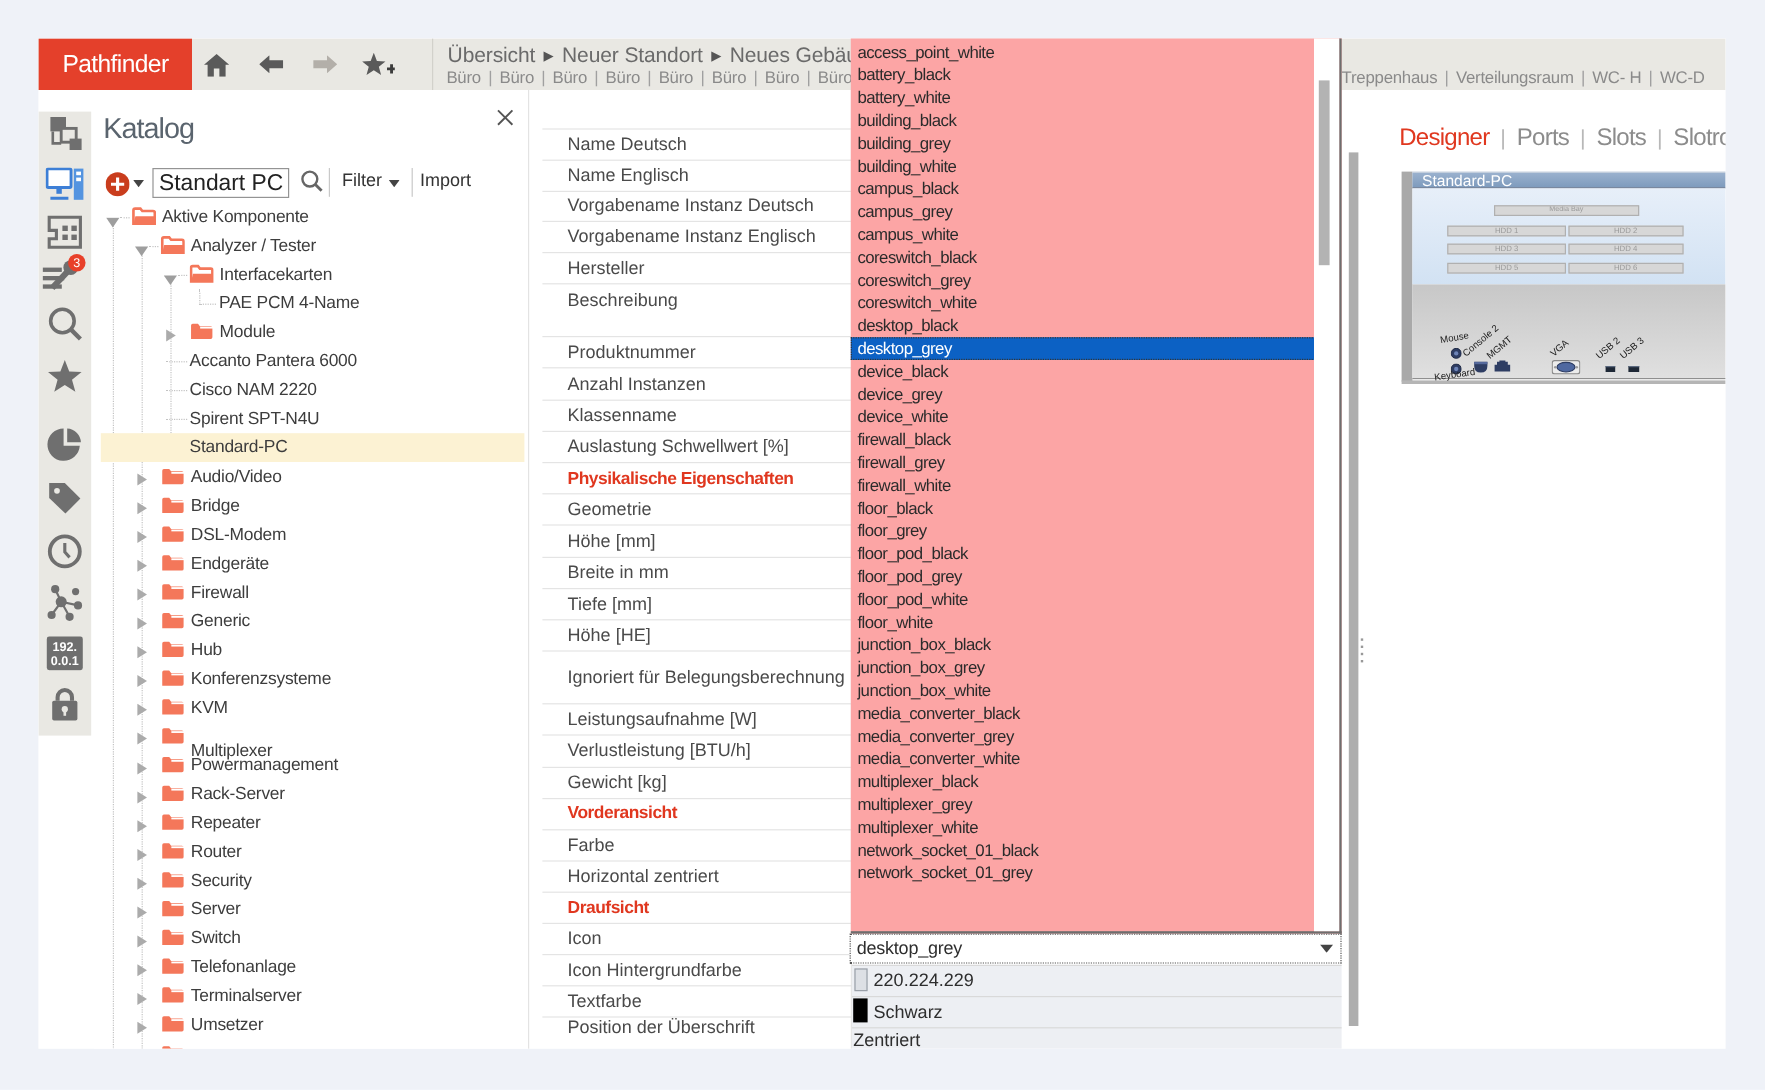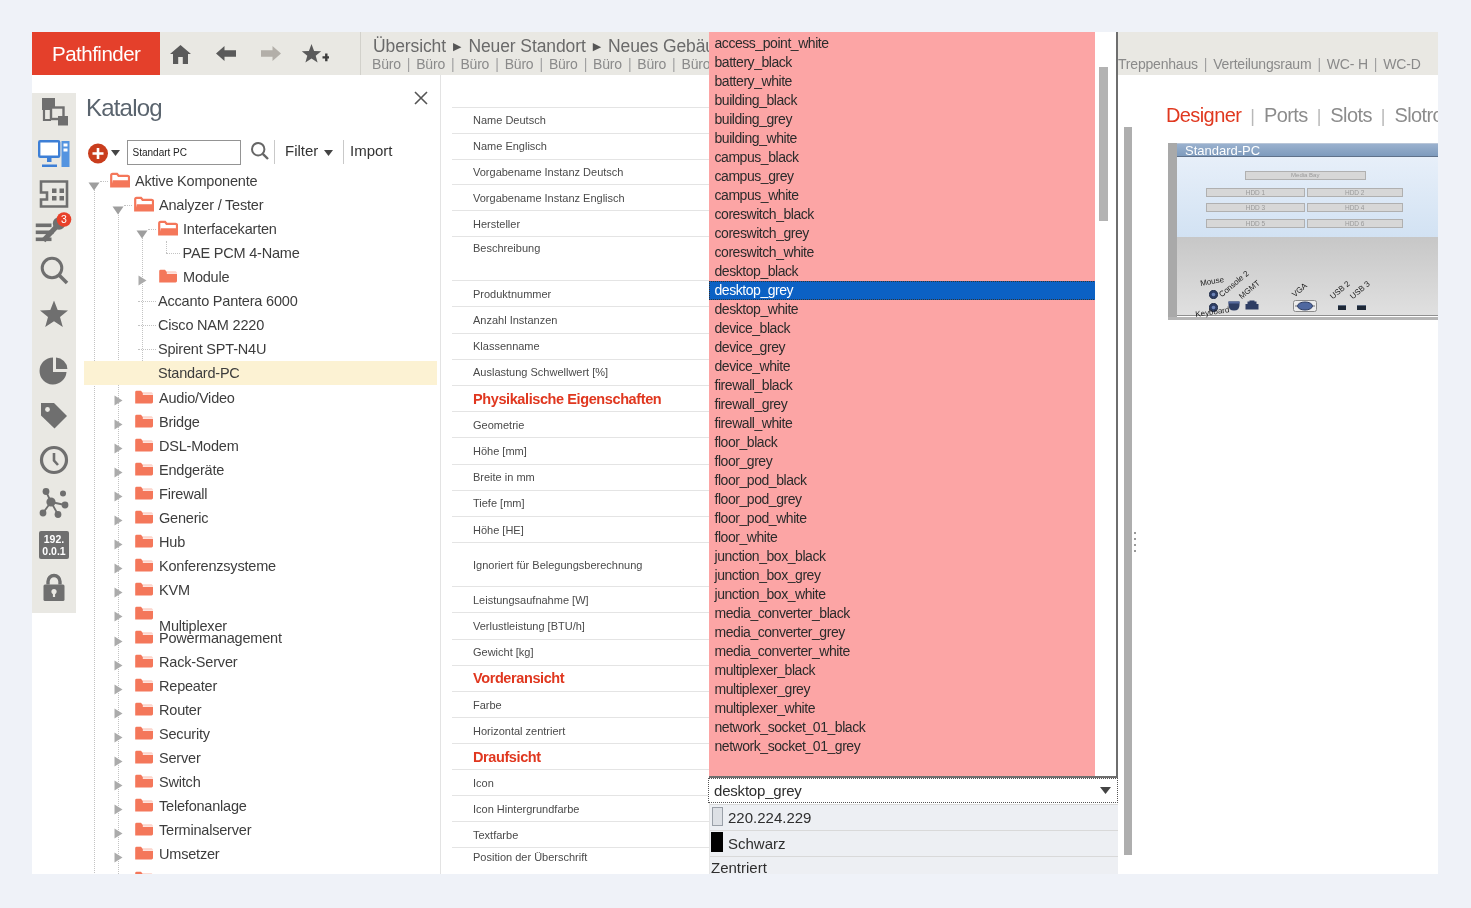--- a/index.html
+++ b/index.html
@@ -28,21 +28,21 @@
 #kat-title { position:absolute; left:8px; top:19px; font-size:24px; font-weight:400; color:#5a646e; letter-spacing:-0.8px; }
 .trow { position:absolute; left:0; height:24px; font-size:14.5px; letter-spacing:-0.2px; color:#3d3d3d; white-space:nowrap; }
 .hl { position:absolute; left:52px; width:353px; height:24px; background:#fcf2d3; }
 .dotv { position:absolute; width:1px; border-left:1px dotted #c3c3c3; }
 .doth { position:absolute; height:1px; border-top:1px dotted #c3c3c3; }
 
 
 #gridline-l { position:absolute; left:408px; top:43px; width:1px; height:799px; background:#e3e3e3; }
 #gridline-v { position:absolute; left:677px; top:43px; width:1px; height:799px; background:#e6e6e6; }
 #rows { position:absolute; left:420px; top:75px; width:258px; }
-.prow { border-top:1px solid #e4e4e4; padding-left:21px; font-size:11px; color:#4a4a4a;
+.prow { border-top:1px solid #e4e4e4; padding-left:21px; font-size:15px; color:#4a4a4a;
   display:flex; align-items:center; white-space:nowrap; }
 .phead { color:#e0371f; font-weight:bold; font-size:14.5px; letter-spacing:-0.4px; }
 
 
 .vrow { position:absolute; left:678px; width:408px; background:#edeff3; border-top:1px solid #d9d9d9; }
 .vtext { position:absolute; font-size:15px; color:#2e2e2e; white-space:nowrap; }
 
 
 #dropdown { position:absolute; left:677px; top:-1px; width:409px; height:747px; background:#fca5a5;
   border-right:2px solid #6e6e6e; border-bottom:2px solid #6e6e6e; z-index:50; }
@@ -165,21 +165,21 @@
       <div class="abs" style="left:336px;top:16px;width:14px;height:14px"><svg width="14" height="14" viewBox="0 0 14 14">
           <path d="M1 1 L13 13 M13 1 L1 13" stroke="#555" stroke-width="1.6"></path>
         </svg></div>
       <svg class="abs" style="left:9.7px;top:67.7px" width="20" height="21" viewBox="0 0 20 21">
         <circle cx="10" cy="10.5" r="10" fill="#c93d1d"></circle>
         <path d="M10 5 V16 M4.5 10.5 H15.5" stroke="#fff" stroke-width="2.6"></path>
       </svg>
       <svg class="abs" style="left:33px;top:75px" width="9" height="6">
         <path d="M0 0 H9 L4.5 6 Z" fill="#444"></path>
       </svg>
-      <div class="abs" style="left:48.5px;top:65px;width:114.5px;height:25px;border:1px solid #949494;background:#fff;font-size:10px;color:#222;line-height:24px;padding-left:5px;">Standart PC</div>
+      <div class="abs" style="left:48.5px;top:65px;width:114.5px;height:25px;border:1px solid #949494;background:#fff;font-size:19px;color:#222;line-height:24px;padding-left:5px;">Standart PC</div>
       <svg class="abs" style="left:172px;top:66px" width="20" height="20" viewBox="0 0 20 20">
         <circle cx="8.2" cy="8.2" r="6.2" fill="none" stroke="#666" stroke-width="2"></circle>
         <path d="M12.8 12.8 L18 18" stroke="#666" stroke-width="2.4"></path>
       </svg>
       <div class="abs" style="left:196px;top:65px;width:1px;height:24px;background:#c9c9c9"></div>
       <div class="abs" style="left:207px;top:67px;font-size:15px;color:#333">Filter</div>
       <svg class="abs" style="left:246px;top:75px" width="9" height="6">
         <path d="M0 0 H9 L4.5 6 Z" fill="#444"></path>
       </svg>
       <div class="abs" style="left:265px;top:65px;width:1px;height:24px;background:#c9c9c9"></div>
@@ -507,21 +507,20 @@
         <div class="ditem">building_grey</div>
         <div class="ditem">building_white</div>
         <div class="ditem">campus_black</div>
         <div class="ditem">campus_grey</div>
         <div class="ditem">campus_white</div>
         <div class="ditem">coreswitch_black</div>
         <div class="ditem">coreswitch_grey</div>
         <div class="ditem">coreswitch_white</div>
         <div class="ditem">desktop_black</div>
         <div class="ditem dsel">desktop_grey</div>
-        <div class="ditem">desktop_white</div>
         <div class="ditem">device_black</div>
         <div class="ditem">device_grey</div>
         <div class="ditem">device_white</div>
         <div class="ditem">firewall_black</div>
         <div class="ditem">firewall_grey</div>
         <div class="ditem">firewall_white</div>
         <div class="ditem">floor_black</div>
         <div class="ditem">floor_grey</div>
         <div class="ditem">floor_pod_black</div>
         <div class="ditem">floor_pod_grey</div>

